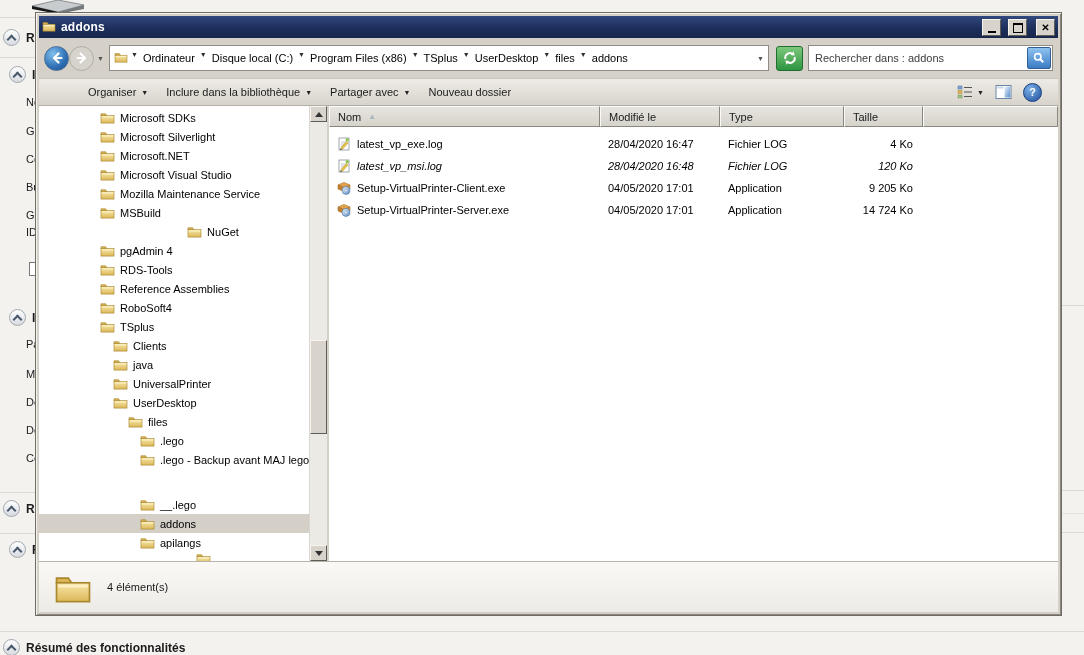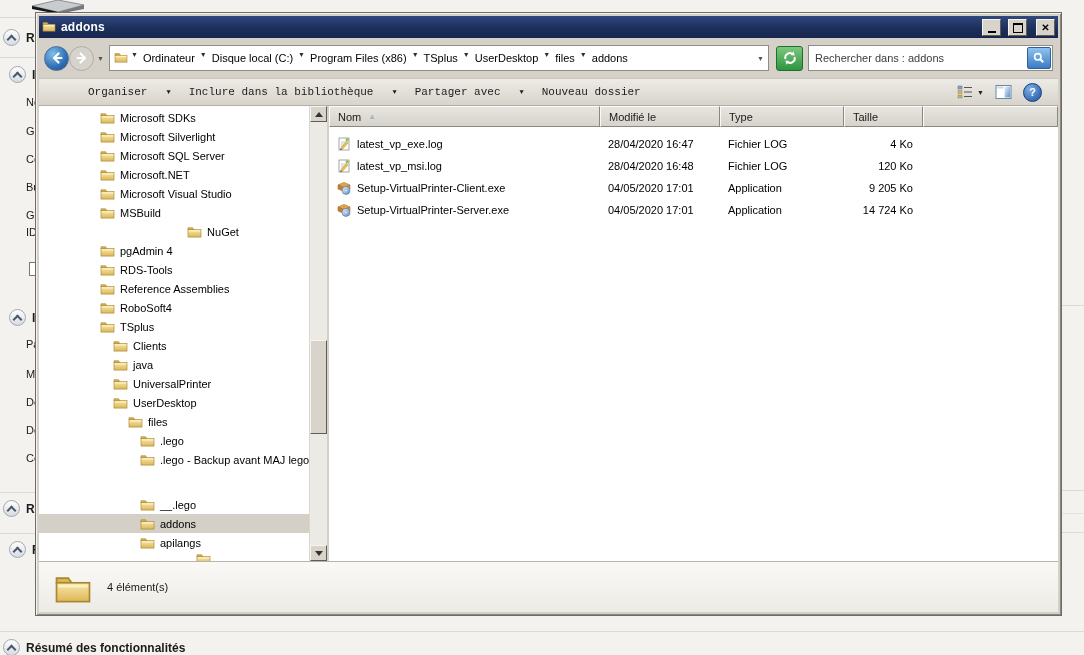--- a/index.html
+++ b/index.html
@@ -56,21 +56,21 @@
   .search-input{border:none;outline:none;flex:1;min-width:0;font-size:11px;color:#333;
     font-family:inherit;background:transparent;padding:0 6px;}
   .search-input::placeholder{color:#3c3c3c;opacity:1;}
   .search-btn{width:22px;height:20px;margin-right:1px;border-radius:2px;flex:none;
     background:linear-gradient(180deg,#8fc3f0,#3a7cc4);border:1px solid #335f93;
     display:flex;align-items:center;justify-content:center;}
   
   .cmd-bar{height:26px;flex:none;display:flex;align-items:center;padding:0 8px;
     background:linear-gradient(180deg,#edebe5,#d8d4cc);border-top:1px solid #c7c4bc;border-bottom:1px solid #b2afa7;}
   #cmd-items{display:flex;align-items:center;}
-  .cmd-item{font-size:11px;color:#1c1c1c;padding:4px 9px;display:flex;align-items:center;gap:19px;white-space:nowrap;font-family:Liberation Mono, monospace;}
+  .cmd-item{font-size:11px;color:#1c1c1c;padding:4px 9px;display:flex;align-items:center;gap:5px;white-space:nowrap;}
   .cmd-item:first-child{margin-left:32px;}
   .dd{font-size:7px;color:#222;}
   .cmd-right{margin-left:auto;display:flex;align-items:center;gap:11px;margin-right:8px;}
   .tool-ic{display:flex;align-items:center;gap:4px;}
   .help-circle{width:17px;height:17px;border-radius:50%;background:radial-gradient(circle at 35% 30%,#7db0e6,#1e4f9e);
     border:1px solid #173f7e;color:#fff;font-weight:bold;font-size:11px;display:flex;align-items:center;justify-content:center;}
   
   .main{flex:1;display:flex;background:#fff;overflow:hidden;min-height:0;}
   .tree{width:288px;flex:none;position:relative;padding-top:2px;box-sizing:border-box;overflow:hidden;}
   .tree-row{height:19px;display:flex;align-items:center;gap:5px;font-size:11px;color:#000;
@@ -318,41 +318,41 @@
             <span>Microsoft Silverlight</span>
           </div>
           <div class="tree-row" style="padding-left: 61px;">
             <span class="ic">
               <svg width="15" height="13" viewBox="0 0 16 14">
     <path d="M1 3 L6 3 L7.4 5 L1 5 Z" fill="#dcb652" stroke="#a9872f" stroke-width="0.7"></path>
     <rect x="1" y="5" width="14" height="8" fill="url(#foldG)" stroke="#a9872f" stroke-width="0.7"></rect>
     <rect x="1.8" y="5.8" width="12.4" height="1.2" fill="#fdf3c9" opacity="0.85"></rect>
               </svg>
             </span>
-            <span>Microsoft SQL Server</span>
-          </div>
-          <div class="tree-row" style="padding-left: 61px;">
-            <span class="ic">
-              <svg width="15" height="13" viewBox="0 0 16 14">
-    <path d="M1 3 L6 3 L7.4 5 L1 5 Z" fill="#dcb652" stroke="#a9872f" stroke-width="0.7"></path>
-    <rect x="1" y="5" width="14" height="8" fill="url(#foldG)" stroke="#a9872f" stroke-width="0.7"></rect>
-    <rect x="1.8" y="5.8" width="12.4" height="1.2" fill="#fdf3c9" opacity="0.85"></rect>
-              </svg>
-            </span>
             <span>Microsoft.NET</span>
           </div>
           <div class="tree-row" style="padding-left: 61px;">
             <span class="ic">
               <svg width="15" height="13" viewBox="0 0 16 14">
     <path d="M1 3 L6 3 L7.4 5 L1 5 Z" fill="#dcb652" stroke="#a9872f" stroke-width="0.7"></path>
     <rect x="1" y="5" width="14" height="8" fill="url(#foldG)" stroke="#a9872f" stroke-width="0.7"></rect>
     <rect x="1.8" y="5.8" width="12.4" height="1.2" fill="#fdf3c9" opacity="0.85"></rect>
               </svg>
             </span>
             <span>Microsoft Visual Studio</span>
+          </div>
+          <div class="tree-row" style="padding-left: 61px;">
+            <span class="ic">
+              <svg width="15" height="13" viewBox="0 0 16 14">
+    <path d="M1 3 L6 3 L7.4 5 L1 5 Z" fill="#dcb652" stroke="#a9872f" stroke-width="0.7"></path>
+    <rect x="1" y="5" width="14" height="8" fill="url(#foldG)" stroke="#a9872f" stroke-width="0.7"></rect>
+    <rect x="1.8" y="5.8" width="12.4" height="1.2" fill="#fdf3c9" opacity="0.85"></rect>
+              </svg>
+            </span>
+            <span>Mozilla Maintenance Service</span>
           </div>
           <div class="tree-row" style="padding-left: 61px;">
             <span class="ic">
               <svg width="15" height="13" viewBox="0 0 16 14">
     <path d="M1 3 L6 3 L7.4 5 L1 5 Z" fill="#dcb652" stroke="#a9872f" stroke-width="0.7"></path>
     <rect x="1" y="5" width="14" height="8" fill="url(#foldG)" stroke="#a9872f" stroke-width="0.7"></rect>
     <rect x="1.8" y="5.8" width="12.4" height="1.2" fill="#fdf3c9" opacity="0.85"></rect>
               </svg>
             </span>
             <span>MSBuild</span>
@@ -570,21 +570,21 @@
     <path d="M3.6 11.3 L5.2 12.6 L3.1 13 Z" fill="#4a4a4a"></path>
                 </svg>
               </span>
               <span>latest_vp_exe.log</span>
             </div>
             <div class="cell">28/04/2020 16:47</div>
             <div class="cell">Fichier LOG</div>
             <div class="cell-size">4 Ko</div>
             <div></div>
           </div>
-          <div class="frow" style="grid-template-columns: 271px 120px 124px 79px 1fr;">
+          <div class="frow" style="grid-template-columns: 271px 120px 124px 79px 1fr; font-style: italic;">
             <div class="cell-name">
               <span class="ic">
                 <svg width="14" height="14" viewBox="0 0 14 14">
     <rect x="2" y="1" width="10" height="12" fill="#fff" stroke="#8a9097" stroke-width="0.8"></rect>
     <rect x="8.7" y="1.4" width="2.9" height="2.9" fill="#8fc34a"></rect>
     <line x1="4" y1="5" x2="10" y2="5" stroke="#b5bac0" stroke-width="0.8"></line>
     <line x1="4" y1="7" x2="10" y2="7" stroke="#b5bac0" stroke-width="0.8"></line>
     <line x1="4" y1="9" x2="8" y2="9" stroke="#b5bac0" stroke-width="0.8"></line>
     <path d="M3.6 11.3 L9.4 4.6 L11 6.1 L5.2 12.6 Z" fill="#e9c443" stroke="#b08d2e" stroke-width="0.5"></path>
     <path d="M3.6 11.3 L5.2 12.6 L3.1 13 Z" fill="#4a4a4a"></path>

